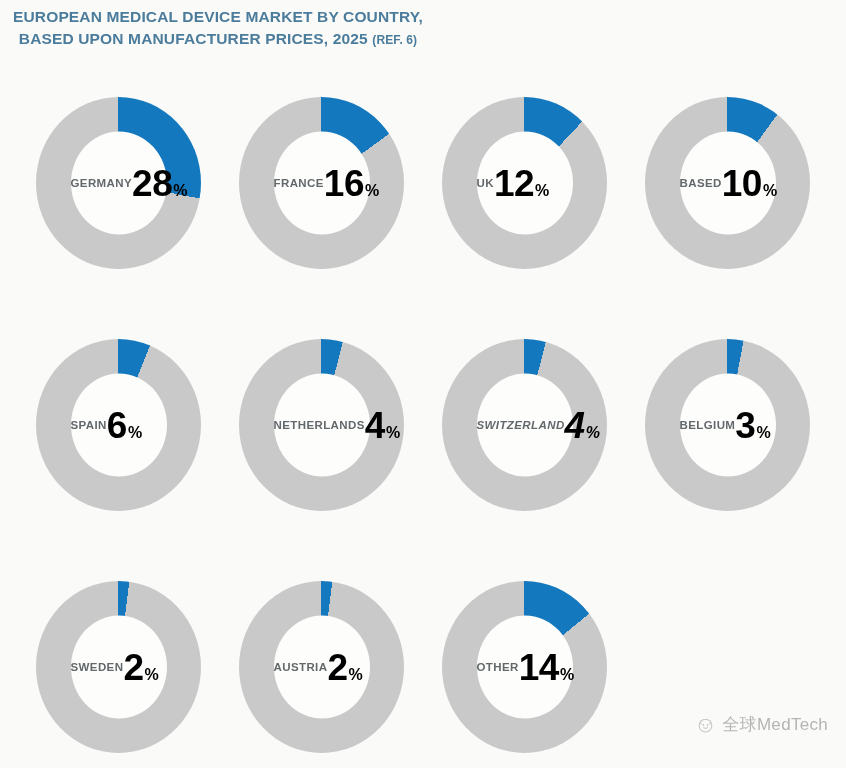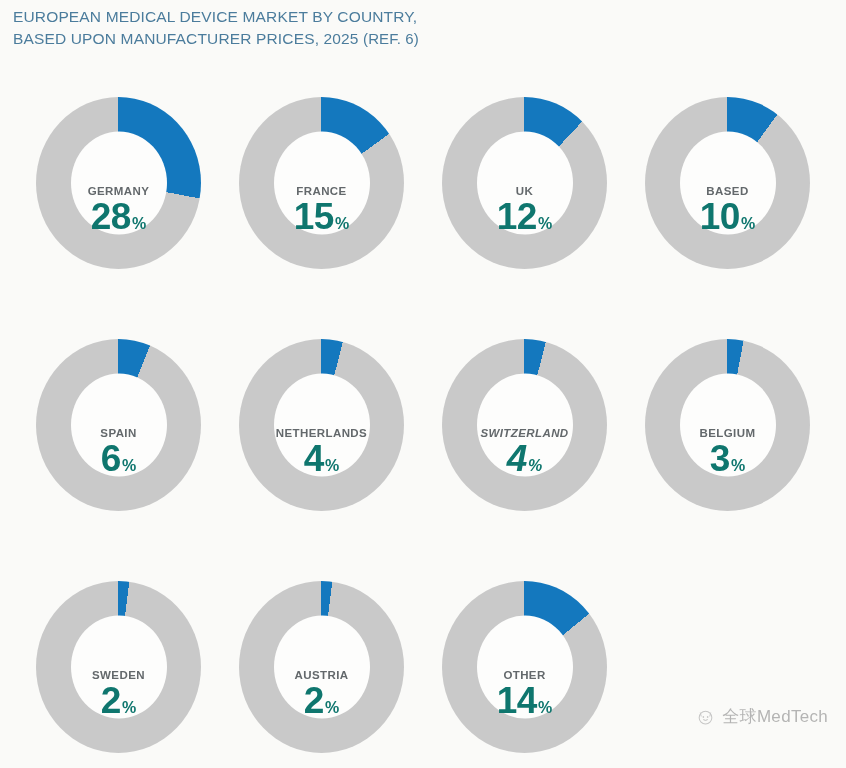--- a/index.html
+++ b/index.html
@@ -19,25 +19,26 @@
   #title-block {
     position: absolute;
     left: 13px;
     top: 6px;
     line-height: 1.42;
   }
   .title-line {
     font-size: 15.5px;
     letter-spacing: 0.15px;
     color: #4b7c9c;
-    font-weight: 400;
+    font-weight: 700;
     white-space: nowrap;
+    text-align: center;
   }
   .title-ref {
-    font-size: 15px;
+    font-size: 12px;
     letter-spacing: 0.1px;
     color: #4b7c9c;
   }
 
   
   #charts-area {
     position: absolute;
     left: 0;
     top: 85px;
     width: 846px;
@@ -68,57 +69,57 @@
   .donut-hole {
     position: absolute;
     left: 50%;
     top: 50%;
     transform: translate(-50%, -50%);
     width: 96px;
     height: 103px;
     border-radius: 50%;
     background: #fdfdfc;
     display: flex;
-    flex-direction: column;
+    flex-direction: row;
     align-items: center;
-    justify-content: flex-end;
+    justify-content: flex-start;
   }
   .country-label {
     font-size: 11.5px;
     font-weight: bold;
     letter-spacing: 0.4px;
     color: #63686b;
     text-align: center;
     white-space: nowrap;
     margin-bottom: 1px;
   }
   .value-wrap {
     display: flex;
     align-items: baseline;
     justify-content: center;
-    color: #0f766e;
+    color: #000000;
   }
   .value-num {
     font-size: 37px;
     font-weight: bold;
     letter-spacing: -0.5px;
     line-height: 1;
   }
   .value-pct {
     font-size: 16px;
     font-weight: bold;
     line-height: 1;
     margin-left: 1px;
   }
 
   
   #watermark {
     position: absolute;
     right: 18px;
-    bottom: 40px;
+    bottom: 32px;
     display: flex;
     align-items: center;
     opacity: 0.72;
   }
   #watermark .wm-icon {
     width: 19px;
     height: 19px;
     margin-right: 7px;
     flex: 0 0 19px;
   }
@@ -148,21 +149,21 @@
               <span class="value-pct">%</span>
             </div>
           </div>
         </div>
       </div>
       <div class="chart-cell">
         <div class="donut" style="background: conic-gradient(rgb(20, 120, 190) 0deg, rgb(20, 120, 190) 54deg, rgb(201, 201, 201) 54deg, rgb(201, 201, 201) 360deg);">
           <div class="donut-hole">
             <div class="country-label">FRANCE</div>
             <div class="value-wrap">
-              <span class="value-num">15</span>
+              <span class="value-num">16</span>
               <span class="value-pct">%</span>
             </div>
           </div>
         </div>
       </div>
       <div class="chart-cell">
         <div class="donut" style="background: conic-gradient(rgb(20, 120, 190) 0deg, rgb(20, 120, 190) 43.2deg, rgb(201, 201, 201) 43.2deg, rgb(201, 201, 201) 360deg);">
           <div class="donut-hole">
             <div class="country-label">UK</div>
             <div class="value-wrap">

